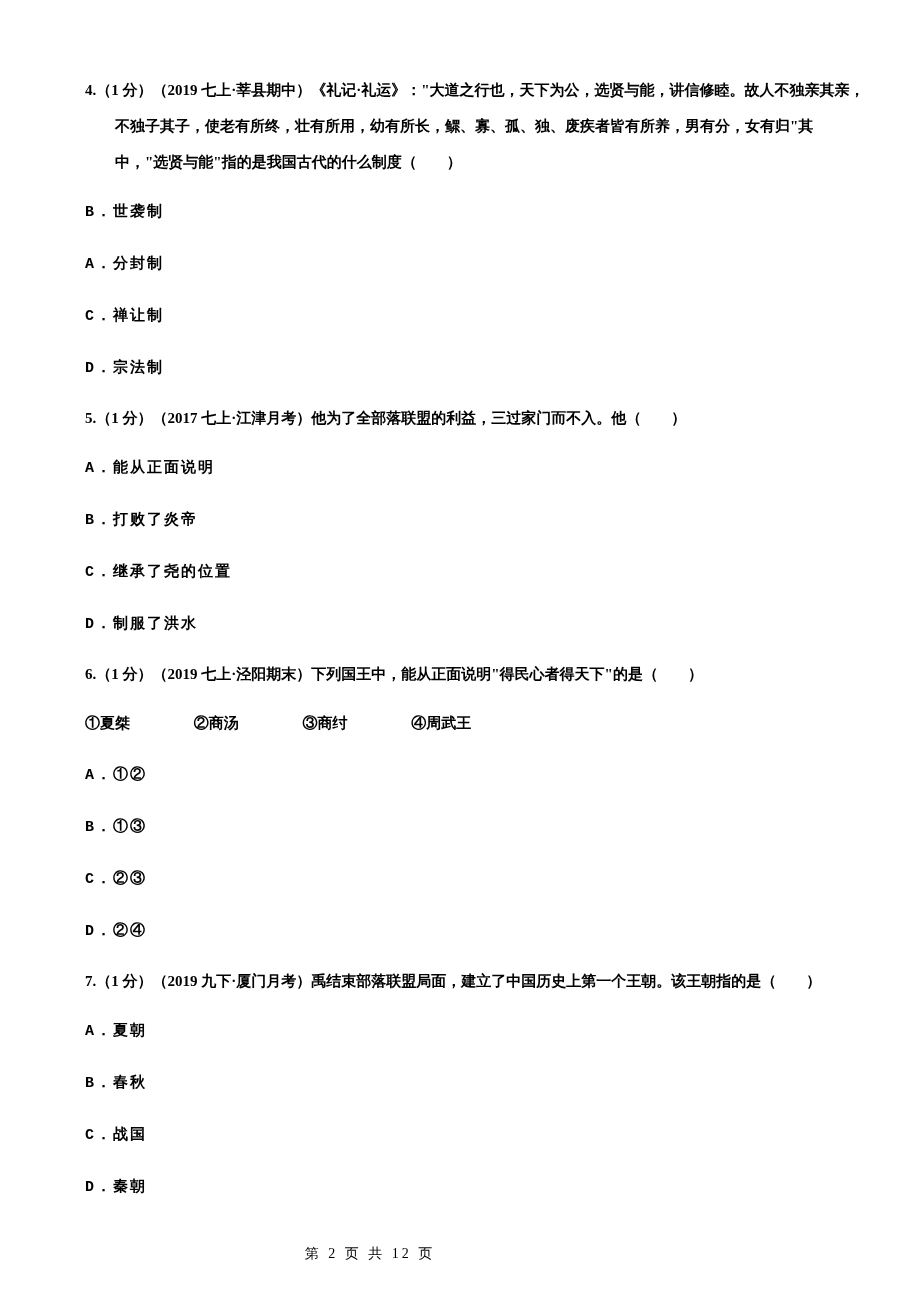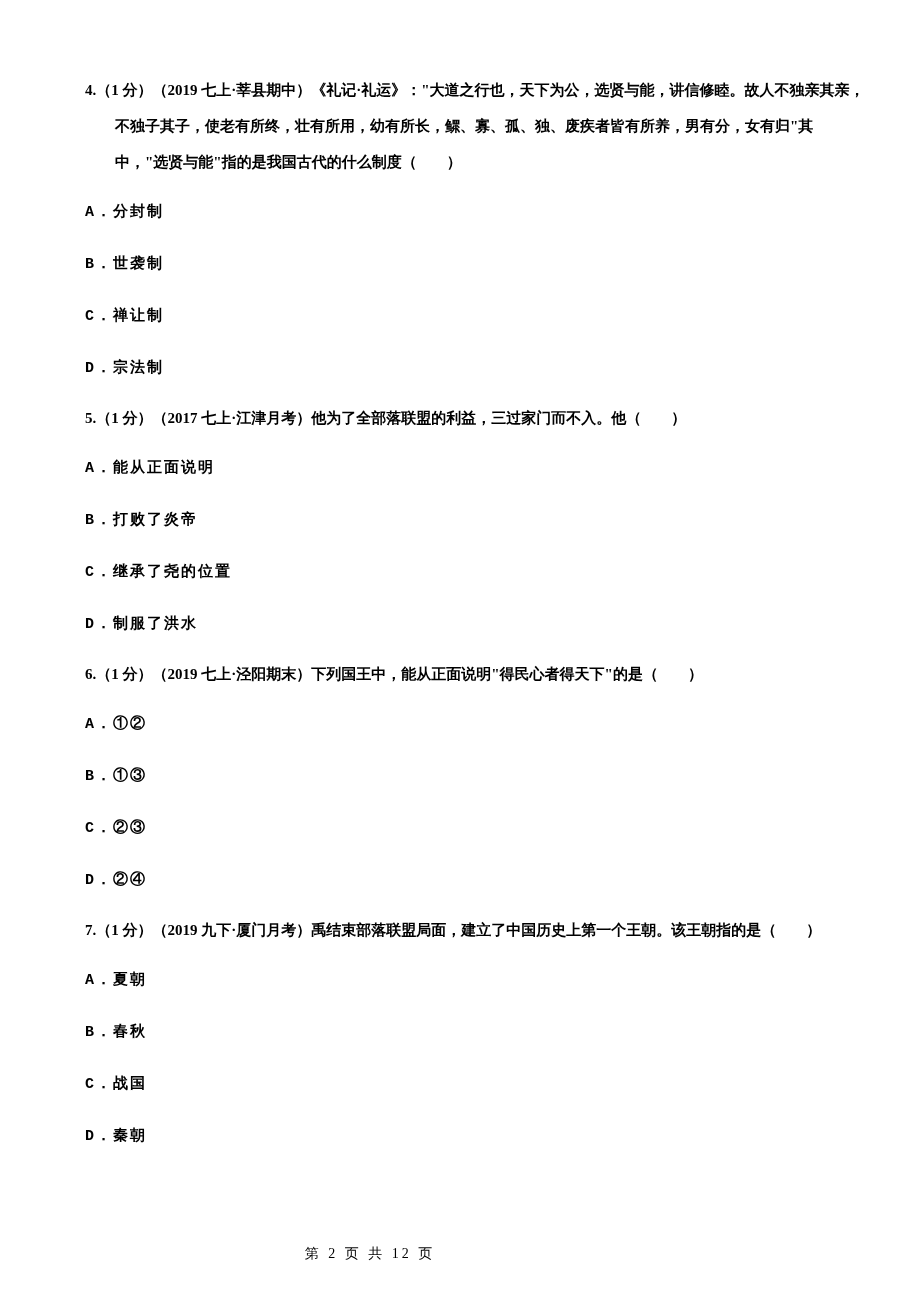--- a/index.html
+++ b/index.html
@@ -59,36 +59,42 @@
       font-weight: bold;
     }
   </style>
 </head>
 <body>
 
 <div class="content">
 
   <div class="q-block">
     <p class="para-nohang">4.（1 分）（2019 七上·莘县期中）《礼记·礼运》："大道之行也，天下为公，选贤与能，讲信修睦。故人不独亲其亲，不独子其子，使老有所终，壮有所用，幼有所长，鳏、寡、孤、独、废疾者皆有所养，男有分，女有归"其中，"选贤与能"指的是我国古代的什么制度（　　）</p>
+    <p class="option"><span class="option-label">B．世袭制</span></p>
     <p class="option"><span class="option-label">A．分封制</span></p>
-    <p class="option"><span class="option-label">B．世袭制</span></p>
     <p class="option"><span class="option-label">C．禅让制</span></p>
     <p class="option"><span class="option-label">D．宗法制</span></p>
   </div>
 
   <div class="q-block">
     <p class="question-stem">5.（1 分）（2017 七上·江津月考）他为了全部落联盟的利益，三过家门而不入。他（　　）</p>
     <p class="option"><span class="option-label">A．能从正面说明</span></p>
     <p class="option"><span class="option-label">B．打败了炎帝</span></p>
     <p class="option"><span class="option-label">C．继承了尧的位置</span></p>
     <p class="option"><span class="option-label">D．制服了洪水</span></p>
   </div>
 
   <div class="q-block">
     <p class="question-stem">6.（1 分）（2019 七上·泾阳期末）下列国王中，能从正面说明"得民心者得天下"的是（　　）</p>
+    <p class="inline-list">
+      <span>①夏桀</span>
+      <span>②商汤</span>
+      <span>③商纣</span>
+      <span>④周武王</span>
+    </p>
     <p class="option"><span class="option-label">A．①②</span></p>
     <p class="option"><span class="option-label">B．①③</span></p>
     <p class="option"><span class="option-label">C．②③</span></p>
     <p class="option"><span class="option-label">D．②④</span></p>
   </div>
 
   <div class="q-block">
     <p class="question-stem">7.（1 分）（2019 九下·厦门月考）禹结束部落联盟局面，建立了中国历史上第一个王朝。该王朝指的是（　　）</p>
     <p class="option"><span class="option-label">A．夏朝</span></p>
     <p class="option"><span class="option-label">B．春秋</span></p>

